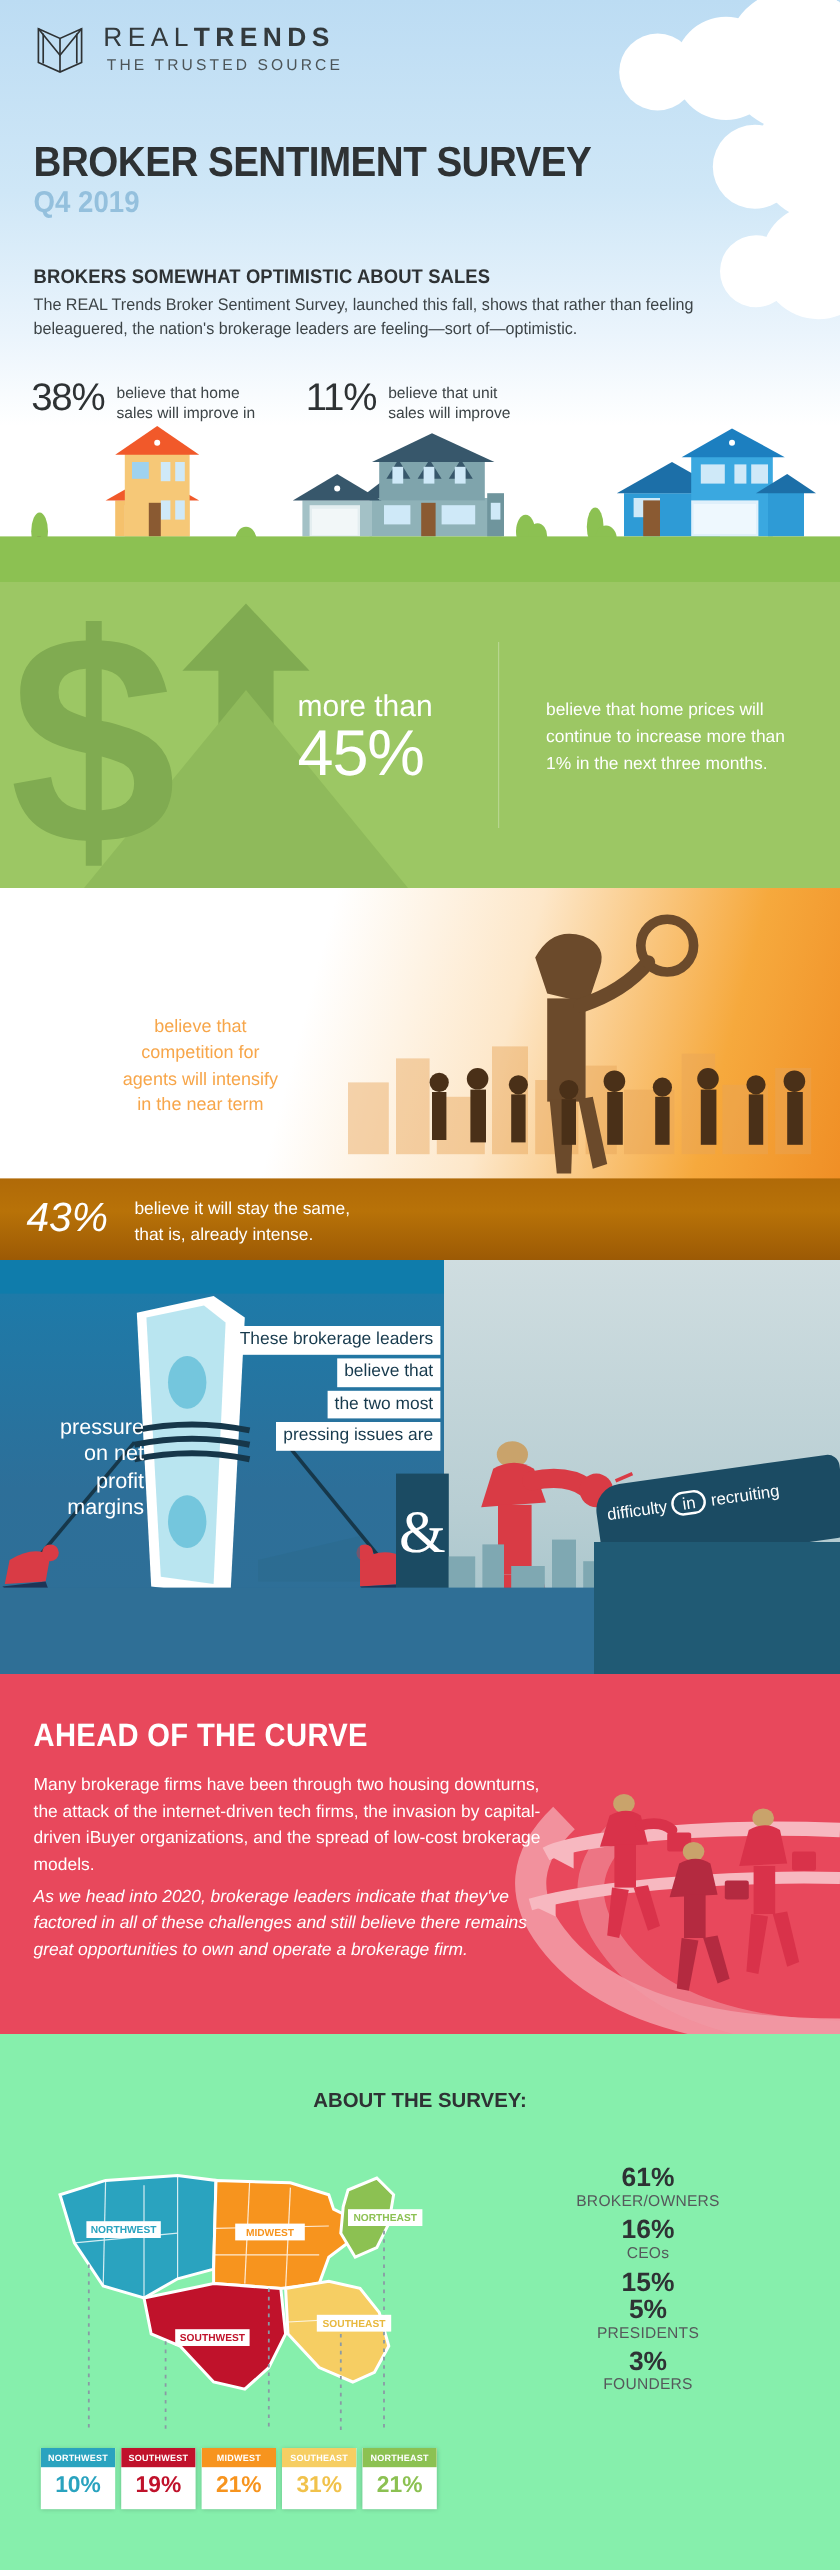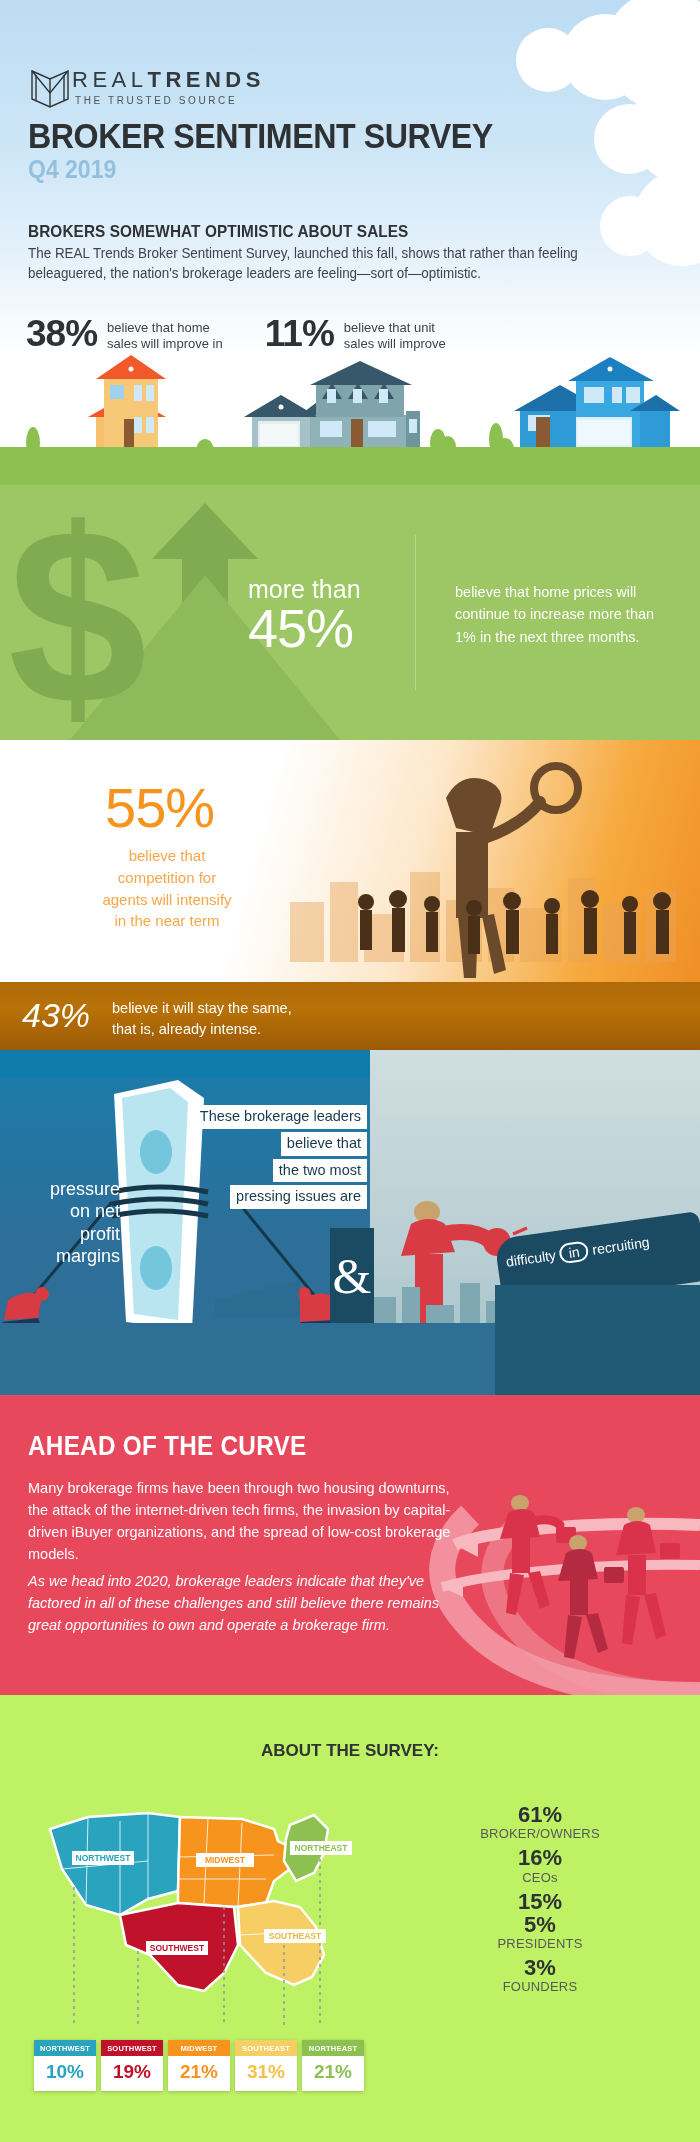--- a/index.html
+++ b/index.html
@@ -28,31 +28,31 @@
   .c1 { width: 120px; height: 120px; right: -24px; top: -10px; }
   .c2 { width: 86px; height: 86px; right: 52px; top: 14px; }
   .c3 { width: 64px; height: 64px; right: 120px; top: 28px; }
   .c4 { width: 110px; height: 110px; right: -40px; top: 74px; }
   .c5 { width: 70px; height: 70px; right: 36px; top: 104px; }
   .c6 { width: 96px; height: 96px; right: -30px; top: 170px; }
   .c7 { width: 60px; height: 60px; right: 40px; top: 196px; }
 
   .logo-wrap {
     position: absolute; left: 28px; top: 18px;
-    display: flex; align-items: center;  margin-top: 47px;
+    display: flex; align-items: center; gap: 14px;
   }
   .logo-mark { width: 44px; height: 44px; }
   .logo-text { line-height: 1; }
   .logo-title {
     font-size: 22px; letter-spacing: 4.5px; color: #333a3d;
     font-weight: 400; white-space: nowrap;
   }
   .logo-title b { font-weight: 700; }
   .logo-sub {
-    font-size: 10px; letter-spacing: 2.6px; color: #4c5457;
+    font-size: 13px; letter-spacing: 2.6px; color: #4c5457;
     margin-top: 5px; margin-left: 3px;
   }
 
   .headline {
     position: absolute; left: 28px; top: 116px;
     font-size: 35px; font-weight: 700; color: #2e3234;
     letter-spacing: -0.5px;
     font-family: "Liberation Sans Narrow", "Liberation Sans", sans-serif;
     transform: scaleX(0.92); transform-origin: left center;
   }
@@ -73,21 +73,21 @@
     font-size: 14px; line-height: 1.42; color: #3d4447;
     transform: scaleX(0.96); transform-origin: left center;
   }
 
   .stats-row {
     position: absolute; left: 26px; top: 316px;
     display: flex; align-items: flex-start; gap: 0;
   }
   .stat { display: flex; align-items: flex-start; }
   .stat .num {
-    font-size: 37px; font-weight: 700; color: #2e3234;
+    font-size: 32px; font-weight: 400; color: #2e3234;
     line-height: 0.95; letter-spacing: -1px;
   }
   .stat .desc {
     font-size: 13px; line-height: 1.25; color: #3d4447;
     margin-left: 10px; margin-top: 4px; white-space: pre-line;
   }
   .stat-2 { margin-left: 32px; }
 
   
   .houses {
@@ -231,21 +231,21 @@
     font-size: 14.5px; line-height: 1.52; color: #ffffff;
   }
   .r-p2 {
     position: absolute; left: 28px; top: 175px; width: 430px;
     font-size: 14.5px; line-height: 1.52; color: #ffffff; font-style: italic;
   }
 
   
   .survey-sec {
     position: absolute; top: 1695px; left: 0;
-    width: 700px; height: 447px; background: #bef264;
+    width: 700px; height: 447px; background: #86efac;
   }
   .s-title {
     position: absolute; top: 46px; width: 700px; text-align: center;
     font-size: 17px; font-weight: 700; color: #2e3234;
   }
   .s-sub {
     position: absolute; top: 72px; width: 700px; text-align: center;
     font-size: 12.5px; color: #3d4447;
   }
   .map-wrap { position: absolute; left: 28px; top: 100px; width: 330px; height: 230px; }
@@ -453,21 +453,20 @@
           <circle cx="202" cy="166" r="8"></circle>
         <rect x="234" y="168" width="13" height="46"></rect>
           <circle cx="240" cy="159" r="9"></circle>
         <rect x="274" y="172" width="12" height="42"></rect>
           <circle cx="280" cy="164" r="8"></circle>
         <rect x="306" y="170" width="13" height="44"></rect>
           <circle cx="312" cy="161" r="9"></circle>
       </g>
     </svg>
 
-    <div class="o-pct">55%</div>
     <div class="o-body" style="white-space:pre-line;">believe that
 competition for
 agents will intensify
 in the near term</div>
 
     <div class="orange-band">
       <div class="ob-pct">43%</div>
       <div class="ob-body" style="white-space:pre-line;">believe it will stay the same,
 that is, already intense.</div>
     </div>

